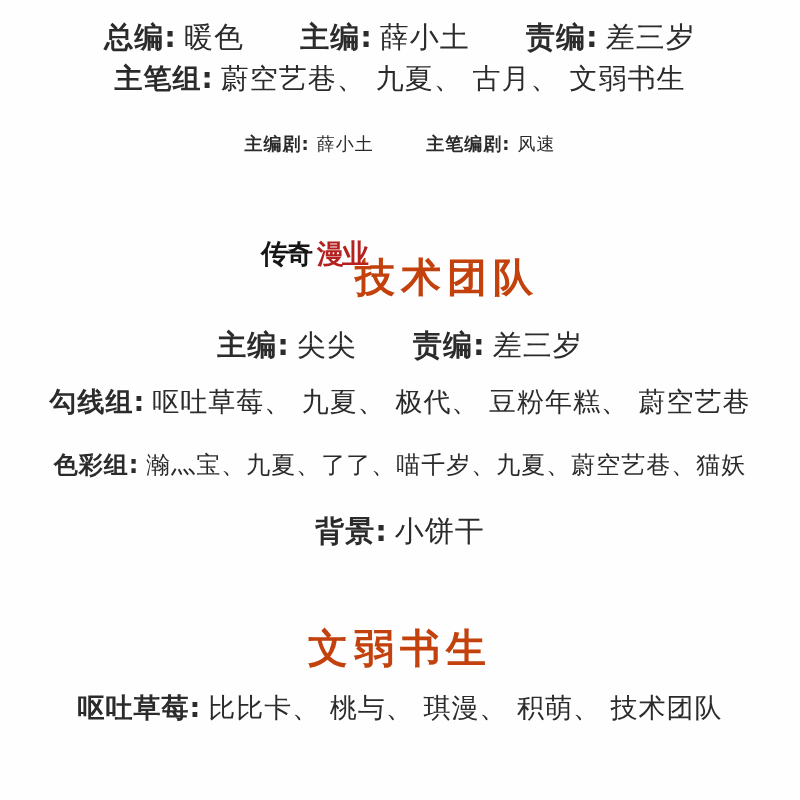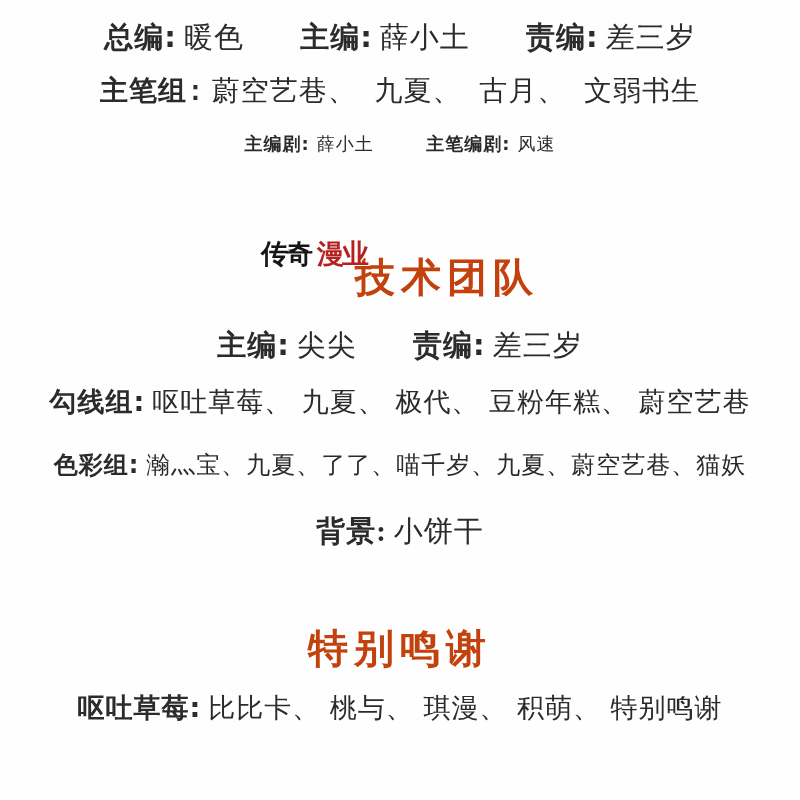--- a/index.html
+++ b/index.html
@@ -24,27 +24,27 @@
     letter-spacing: 1px;
   }
   .lbl { font-weight: 700; }
   .val { font-weight: 500; }
   .grp { display: inline-block; }
   .grp + .grp { margin-left: 46px; }
   .lbl { margin-right: 7px; }
 
   
   .r-chief     { top: 18px;  font-size: 29px; }
-  .r-pen       { top: 72px;  font-size: 28px; font-family: Liberation Mono, monospace; }
+  .r-pen       { top: 60px;  font-size: 28px; }
   .r-script    { top: 132px; font-size: 18px; }
   .r-teamhead  { top: 240px; height: 78px; }
   .r-editors   { top: 326px; font-size: 29px; text-align: center; }
   .r-lineart   { top: 384px; font-size: 27px; text-align: center; }
   .r-color     { top: 449px; font-size: 24px; }
-  .r-bg        { top: 512px; font-size: 29px; font-family: Liberation Serif, serif; }
+  .r-bg        { top: 512px; font-size: 29px; }
   .r-thanks    { top: 626px; }
   .r-history   { top: 690px; font-size: 27px; }
 
   
   .section-title {
     display: inline-block;
     font-size: 40px;
     font-weight: 700;
     color: #c2410c;
     letter-spacing: 6px;
@@ -135,18 +135,18 @@
 
 <div class="row r-color">
   <span class="grp"><span class="lbl">色彩组:</span><span class="val">瀚灬宝、九夏、了了、喵千岁、九夏、蔚空艺巷、猫妖</span></span>
 </div>
 
 <div class="row r-bg">
   <span class="grp"><span class="lbl">背景:</span><span class="val">小饼干</span></span>
 </div>
 
 <div class="row r-thanks">
-  <span class="section-title">特别鸣谢</span>
+  <span class="section-title">文弱书生</span>
 </div>
 
 <div class="row r-history">
-  <span class="grp"><span class="lbl">呕吐草莓:</span><span class="val">比比卡、 桃与、 琪漫、 积萌、 特别鸣谢</span></span>
+  <span class="grp"><span class="lbl">呕吐草莓:</span><span class="val">比比卡、 桃与、 琪漫、 积萌、 技术团队</span></span>
 </div>
 
 </body></html>

